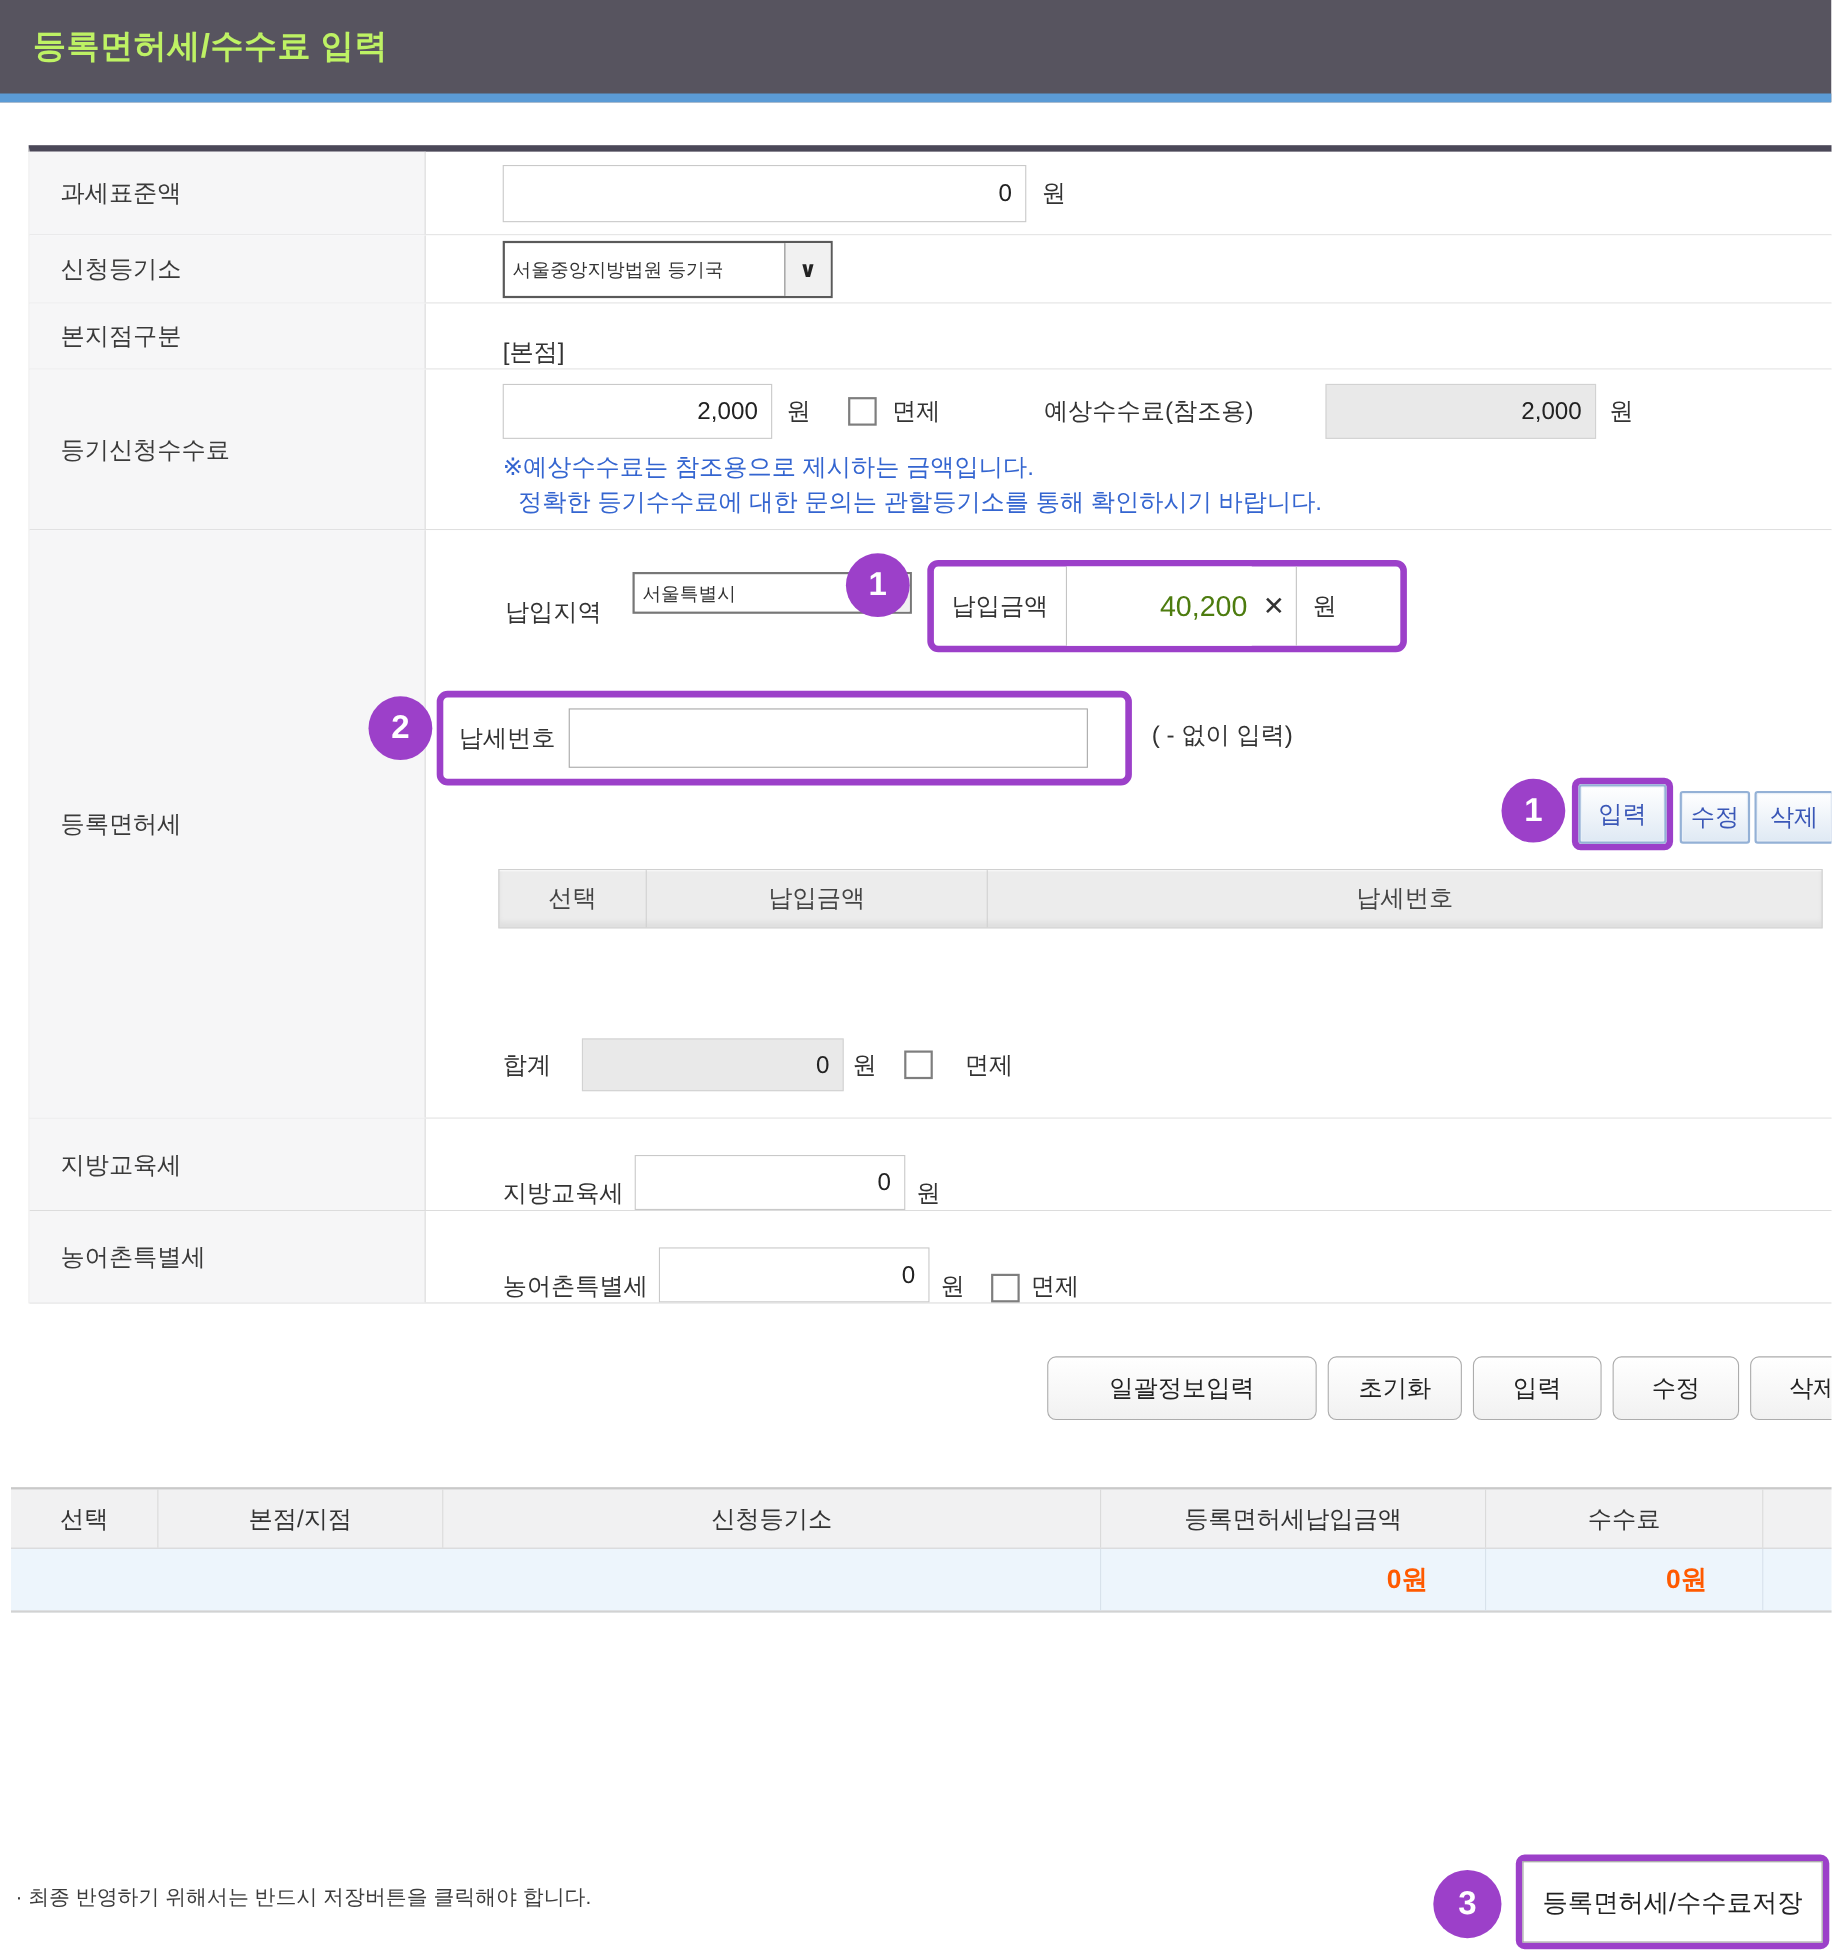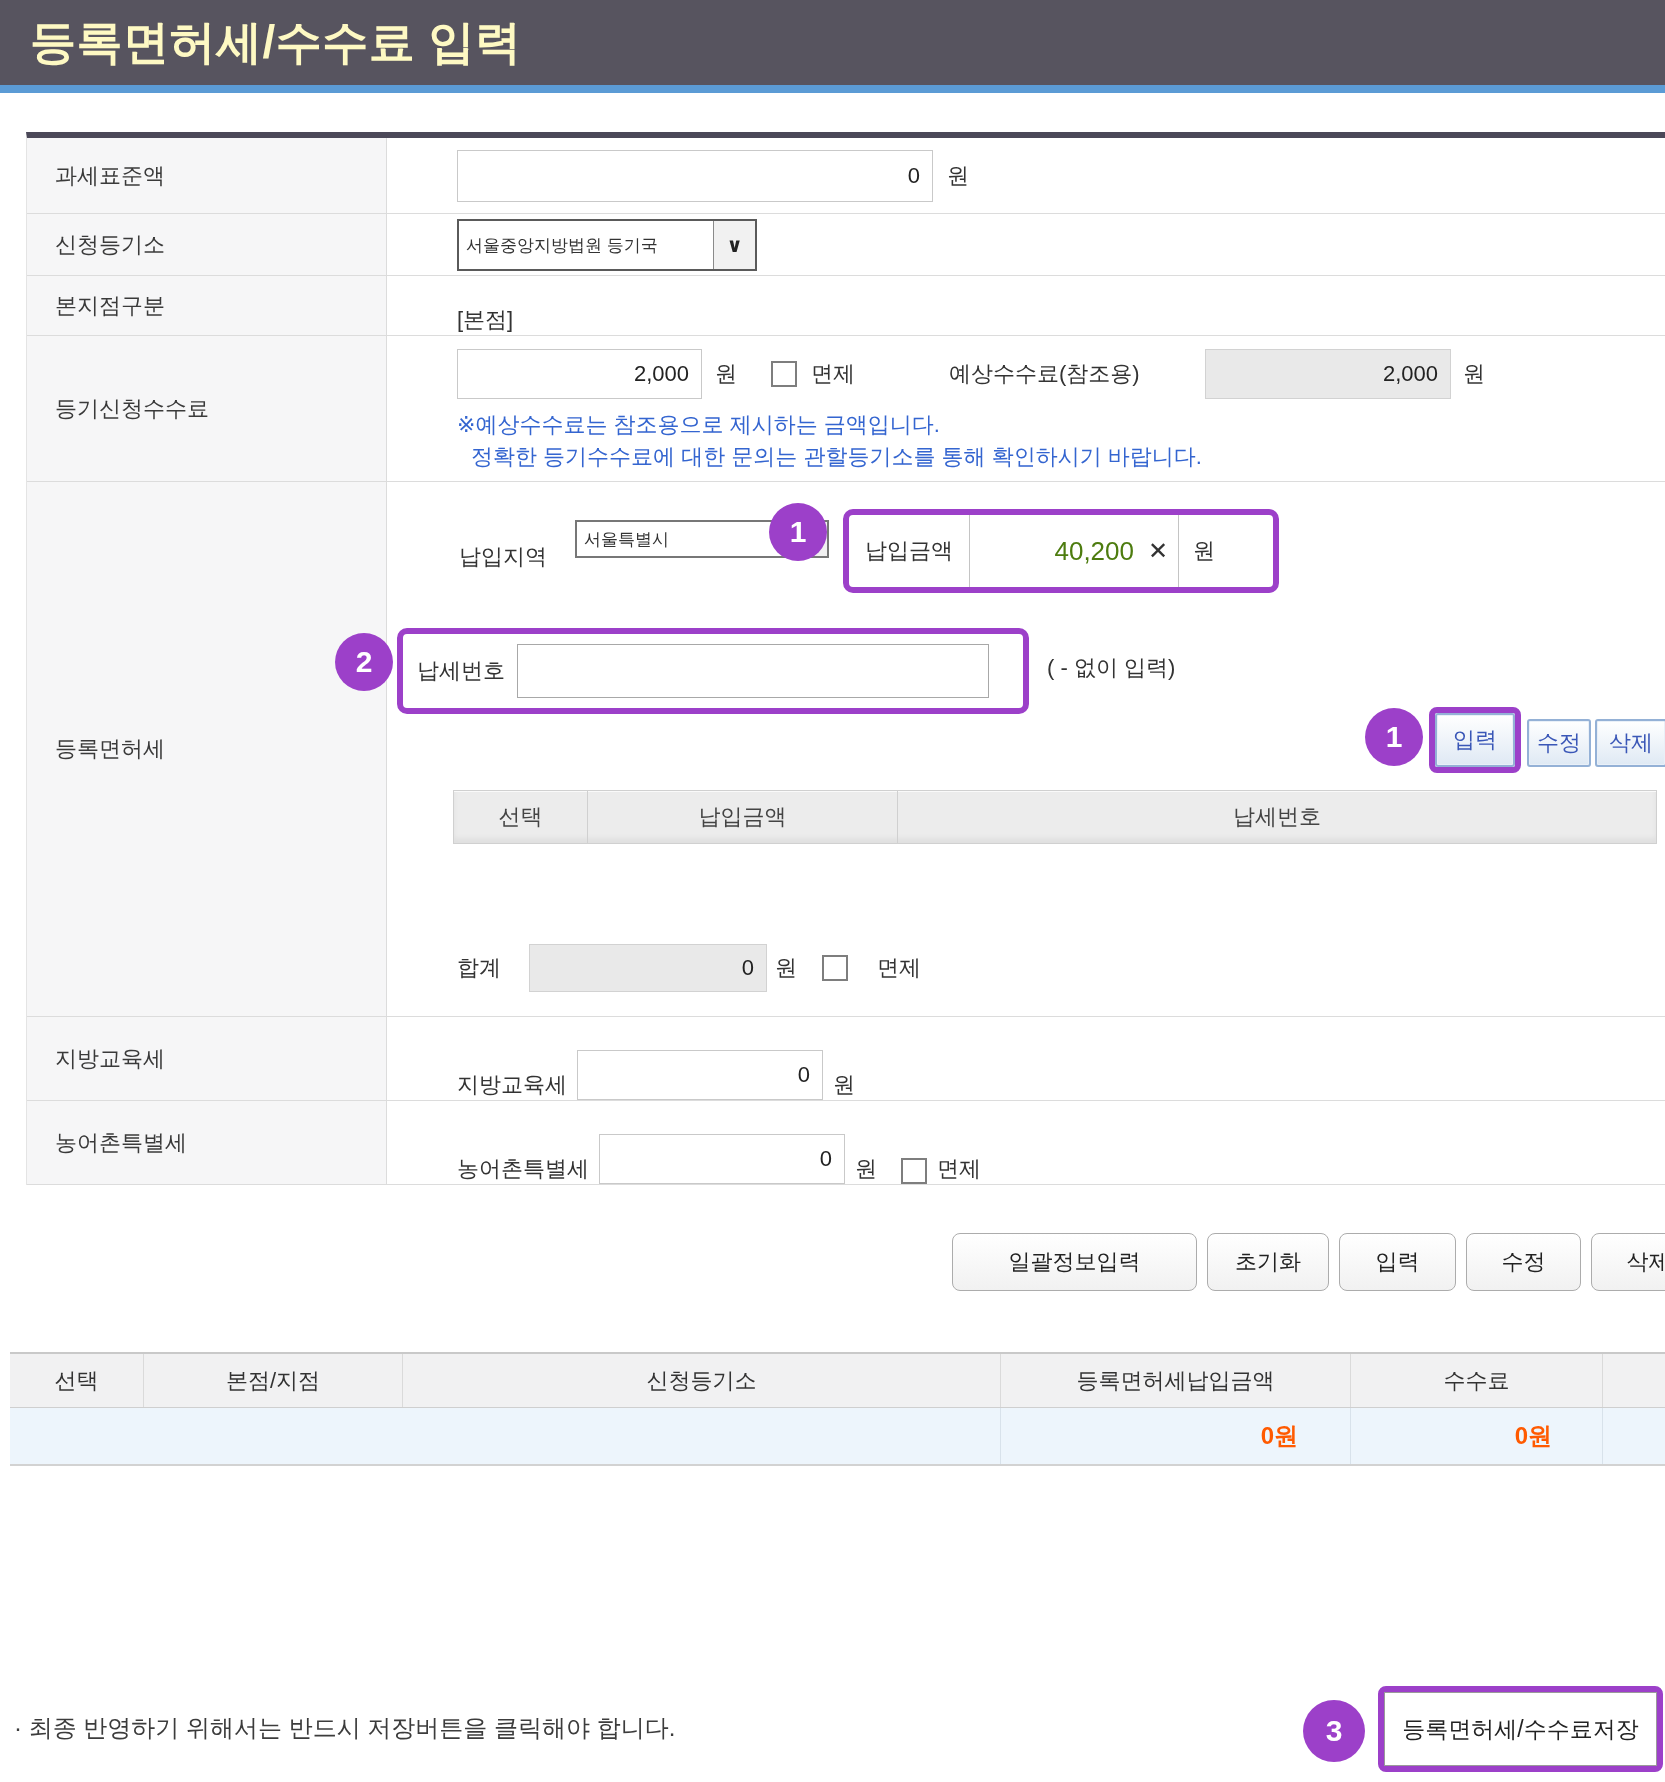--- a/index.html
+++ b/index.html
@@ -6,21 +6,21 @@
   html,body { width:1665px; height:1782px; }
   body {
     position:relative; overflow:hidden; background:#fff;
     font-family:"Liberation Sans","DejaVu Sans",sans-serif; color:#333;
   }
 
   
   .header { position:absolute; left:0; top:0; width:1665px; height:93px;
             background:#57545F; border-bottom:8px solid #5B9BD5; }
   .header .title { position:absolute; left:30px; top:0; height:104px; line-height:85px;
-                   color:#fef9c3; font-size:46px; font-weight:bold; letter-spacing:.5px; }
+                   color:#bef264; font-size:30px; font-weight:bold; letter-spacing:.5px; }
 
   
   .main-table { position:absolute; left:10px; top:132px; width:1645px;
                 border-top:6px solid #4B4858; border-left:1px solid #E4E4E4;margin-left:16px; }
   .frow { display:flex; border-bottom:1px solid #DCDCDC; position:relative; background:#fff; }
   .fth { width:360px; min-width:360px; background:#F6F6F7; border-right:1px solid #DCDCDC;
          display:flex; align-items:center; padding-left:28px; font-size:22px; color:#3A3A3A; }
   .ftd { flex:1; position:relative; }
   .r1{height:76px} .r2{height:62px} .r3{height:60px} .r4{height:146px}
   .r5{height:535px} .r6{height:84px} .r7{height:84px}
@@ -79,21 +79,21 @@
   .shead { display:flex; height:56px; background:#F1F1F2; border-top:2px solid #C9C9C9;
            border-bottom:1px solid #CFCFCF; }
   .sth { display:flex; align-items:center; justify-content:center; font-size:22px; color:#333;
          border-right:1px solid #DADADA; }
   .sth:last-child { border-right:none; }
   .srow { display:flex; height:58px; background:#EDF5FC; border-bottom:2px solid #D2D2D2; }
   .std { display:flex; align-items:center; }
   .orange { color:#FF5A00; font-weight:bold; font-size:24px; }
 
   
-  .foot-note { position:absolute; left:14px; top:1712px; font-size:24px; color:#3C3C3C; }
+  .foot-note { position:absolute; left:14px; top:1712px; font-size:19px; color:#3C3C3C; }
   .save-frame { position:absolute; left:1378px; top:1686px; width:285px; height:86px;
                 border:6px solid #9C40C9; border-radius:8px; background:#fff; }
   .save-btn { width:100%; height:100%; background:#fff; border:1px solid #9A9A9A;
               display:flex; align-items:center; justify-content:center; font-size:23px;
               color:#222; cursor:pointer; font-family:inherit; }
 </style>
 </head>
 <body>
 
 <div class="header">

